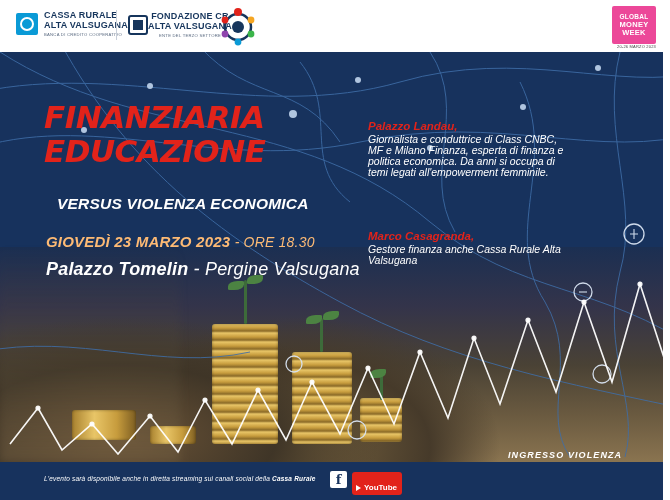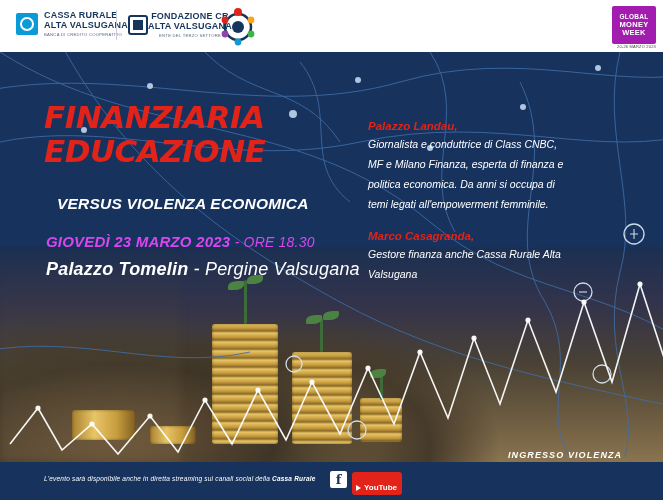--- a/index.html
+++ b/index.html
@@ -89,21 +89,21 @@
     content: "";
     position: absolute;
     left: 3px; top: 3px;
     width: 10px; height: 10px;
     background: #16355c;
   }
   .logo-gmw {
     position: absolute;
     right: 14px; top: 6px;
     width: 44px; height: 38px;
-    background: #a21caf;
+    background: #ec4899;
     color: #ffffff;
     border-radius: 2px;
     display: flex;
     flex-direction: column;
     align-items: center;
     justify-content: center;
     line-height: 8px;
   }
   .gmw-l1 { font-size: 6.5px; font-weight: bold; letter-spacing: .3px; }
   .gmw-l2 { font-size: 7.5px; font-weight: bold; letter-spacing: .3px; }
@@ -191,21 +191,21 @@
     color: #ffffff;
     font-weight: bold;
     font-size: 15.5px;
     letter-spacing: .2px;
     font-style: italic;
     text-transform: uppercase;
   }
   .date-line {
     position: absolute;
     left: 46px; top: 181px;
-    color: #d946ef;
+    color: #fdba74;
     font-weight: bold;
     font-size: 15px;
     letter-spacing: .2px;
     font-style: italic;
   }
   .date-line .time { font-weight: normal; font-size: 14px; }
   .place-line {
     position: absolute;
     left: 46px; top: 207px;
     color: #ffffff;
@@ -222,21 +222,21 @@
   .sp-name {
     color: #e2231a;
     font-weight: bold;
     font-size: 11.5px;
     font-style: italic;
     margin-bottom: 2px;
   }
   .sp-desc {
     color: #ffffff;
     font-size: 10.5px;
-    line-height: 20px;
+    line-height: 11px;
     font-style: italic;
     max-width: 200px;
   }
 
   .ingresso {
     position: absolute;
     left: 508px; top: 398px;
     color: #ffffff;
     font-size: 9px;
     font-weight: bold;

